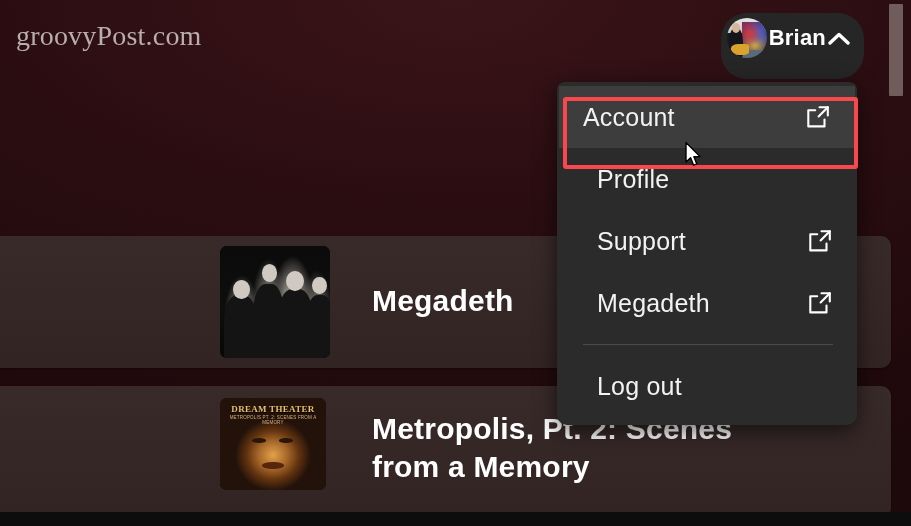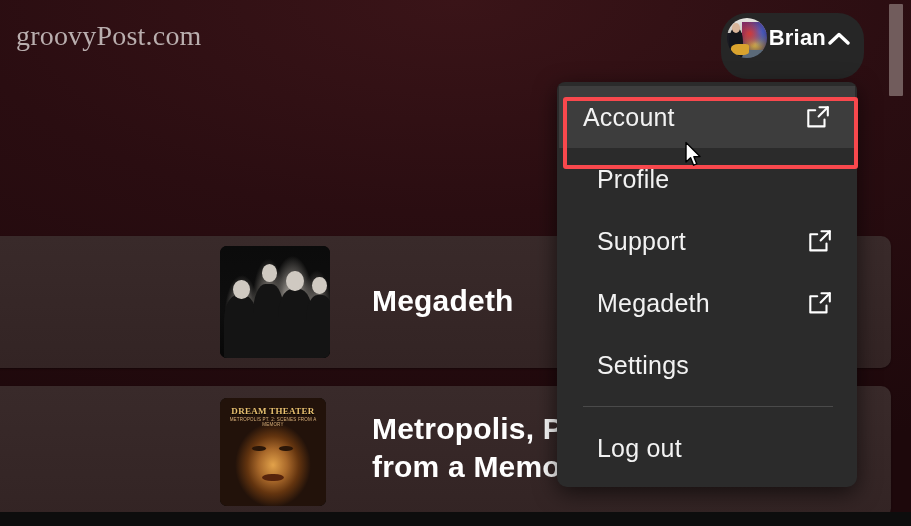--- a/index.html
+++ b/index.html
@@ -66,21 +66,21 @@
   .thumb {
     position: absolute;
     left: 330px;
     top: 10px;
     width: 110px;
     height: 112px;
     border-radius: 7px;
     overflow: hidden;
     background: #000;
   }
-  .row.r2 .thumb { top: 12px; width: 106px; height: 108px; }
+  .row.r2 .thumb { top: 12px; width: 106px; height: 92px; }
 
   
   .left-card {
     position: absolute;
     left: -110px;
     width: 195px;
     background: linear-gradient(180deg, #3a2a2a 0%, #332424 100%);
     border-radius: 10px;
   }
   .left-card.l1 { top: 8px; height: 132px; }
@@ -367,23 +367,20 @@
 
     <div class="menu-item">
       <span class="label">Megadeth</span>
       <svg class="ext-icon" viewBox="0 0 26 26">
         <path d="M14.5 3.2 H22.8 V11.5" fill="none" stroke="#ffffff" stroke-width="2.1" stroke-linecap="round" stroke-linejoin="round"></path>
         <path d="M22.8 3.2 L13.6 12.4" fill="none" stroke="#ffffff" stroke-width="2.1" stroke-linecap="round"></path>
         <path d="M19.5 15.5 V22.4 H3.3 V6.2 H10.2" fill="none" stroke="#ffffff" stroke-width="2.1" stroke-linecap="round" stroke-linejoin="round"></path>
       </svg>
     </div>
 
-    <div class="menu-item">
-      <span class="label">Settings</span>
-    </div>
 
     <div class="menu-sep"></div>
 
     <div class="menu-item">
       <span class="label">Log out</span>
     </div>
 
   </div>
 
   <div class="annot"></div>

